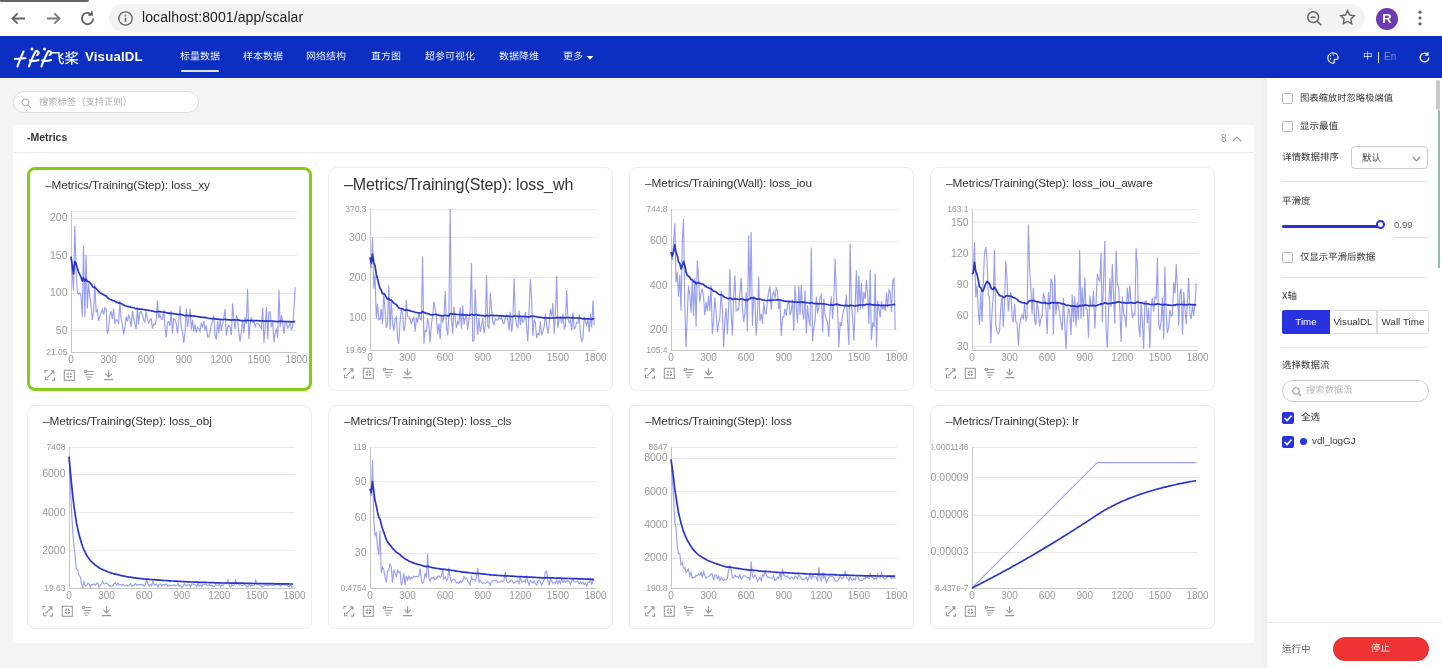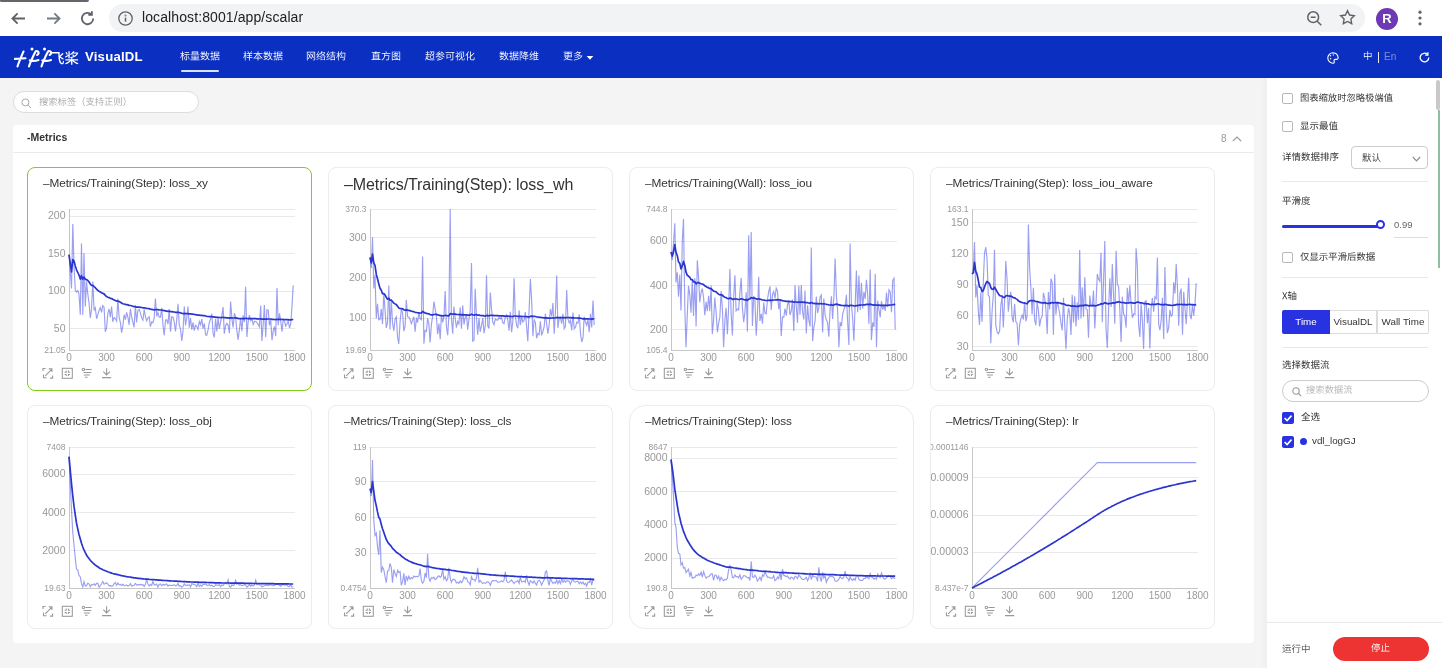--- a/index.html
+++ b/index.html
@@ -220,21 +220,21 @@
       </div>
     </div>
     <div style="position:absolute;left:13px;top:125px;width:1241px;height:518px;background:#fff;border-radius:4px">
       <div style="position:absolute;left:14px;top:6px;font-size:10.5px;font-weight:700;color:#333">-Metrics</div>
       <div style="position:absolute;left:1208px;top:8px;font-size:10px;color:#999">8</div>
       <svg style="position:absolute;left:1219px;top:11px" width="10" height="6" viewBox="0 0 10 6" fill="none" stroke="#999" stroke-width="1.2">
         <path d="M0.8,5.2L5,1l4.2,4.2"></path>
       </svg>
       <div style="position:absolute;left:0;top:26.5px;width:1241px;height:1px;background:#ebebeb"></div>
     </div>
-    <div style="position:absolute;left:27px;top:167px;width:285px;height:224px;background:#fff;border:1px solid #84cc16;border-radius:8px;box-sizing:border-box;overflow:hidden">
+    <div style="position:absolute;left:27px;top:167px;width:285px;height:224px;background:#fff;border:3px solid #84cc16;border-radius:8px;box-sizing:border-box;overflow:hidden">
       <div style="position:absolute;left:15px;top:8px;font-size:11.8px;color:#333;letter-spacing:-0.1px">–Metrics/Training(Step): loss_xy</div>
       <div style="position:absolute;left:0;top:0">
         <svg width="285" height="224" viewBox="0 0 285 224" style="overflow:visible" font-family="Liberation Sans, sans-serif">
           <g stroke="#e9e9e9" shape-rendering="crispEdges">
             <line x1="41" y1="41.5" x2="266.5" y2="41.5"></line>
             <line x1="41" y1="48.5" x2="266.5" y2="48.5"></line>
             <line x1="41" y1="85.5" x2="266.5" y2="85.5"></line>
             <line x1="41" y1="123.5" x2="266.5" y2="123.5"></line>
             <line x1="41" y1="160.5" x2="266.5" y2="160.5"></line>
           </g>
@@ -518,21 +518,21 @@
           <g transform="translate(53.5,199.5)" stroke="#999" stroke-width="1.05" fill="none">
             <circle cx="1.9" cy="2" r="1.25"></circle>
             <path d="M3.9,2h6.3M2,5h7.8M2.4,7.4h6M3.4,9.7h2.7"></path>
           </g>
           <g transform="translate(73,199.5)" stroke="#999" stroke-width="1.1" fill="none">
             <path d="M5.6,0.8v6.2M2.3,4.2l3.3,3.2l3.3-3.2M1,10.1h9.2"></path>
           </g>
         </svg>
       </div>
     </div>
-    <div style="position:absolute;left:629px;top:405px;width:285px;height:224px;background:#fff;border:1px solid #ececec;border-radius:16px;box-sizing:border-box;overflow:hidden">
+    <div style="position:absolute;left:629px;top:405px;width:285px;height:224px;background:#fff;border:1px solid #ececec;border-radius:4px;box-sizing:border-box;overflow:hidden">
       <div style="position:absolute;left:15px;top:8px;font-size:11.8px;color:#333;letter-spacing:-0.1px">–Metrics/Training(Step): loss</div>
       <div style="position:absolute;left:0;top:0">
         <svg width="285" height="224" viewBox="0 0 285 224" style="overflow:visible" font-family="Liberation Sans, sans-serif">
           <g stroke="#e9e9e9" shape-rendering="crispEdges">
             <line x1="41" y1="41.5" x2="266.5" y2="41.5"></line>
             <line x1="41" y1="52.5" x2="266.5" y2="52.5"></line>
             <line x1="41" y1="85.5" x2="266.5" y2="85.5"></line>
             <line x1="41" y1="118.5" x2="266.5" y2="118.5"></line>
             <line x1="41" y1="152.5" x2="266.5" y2="152.5"></line>
           </g>

